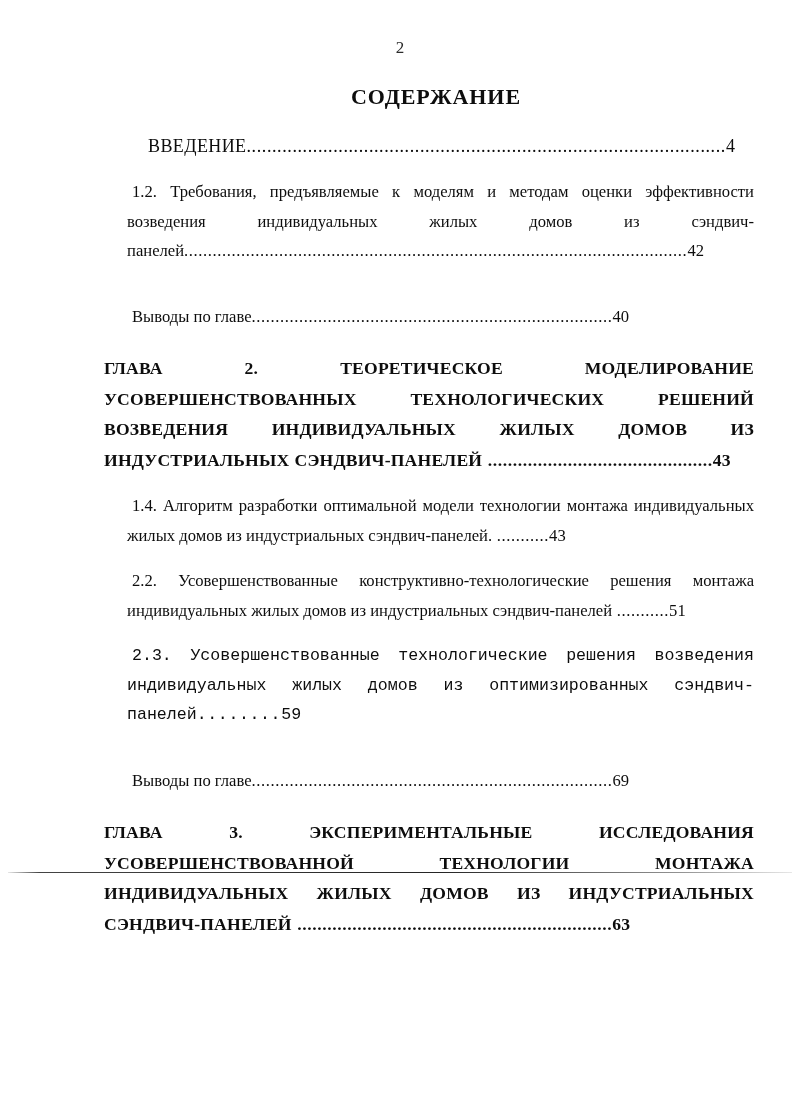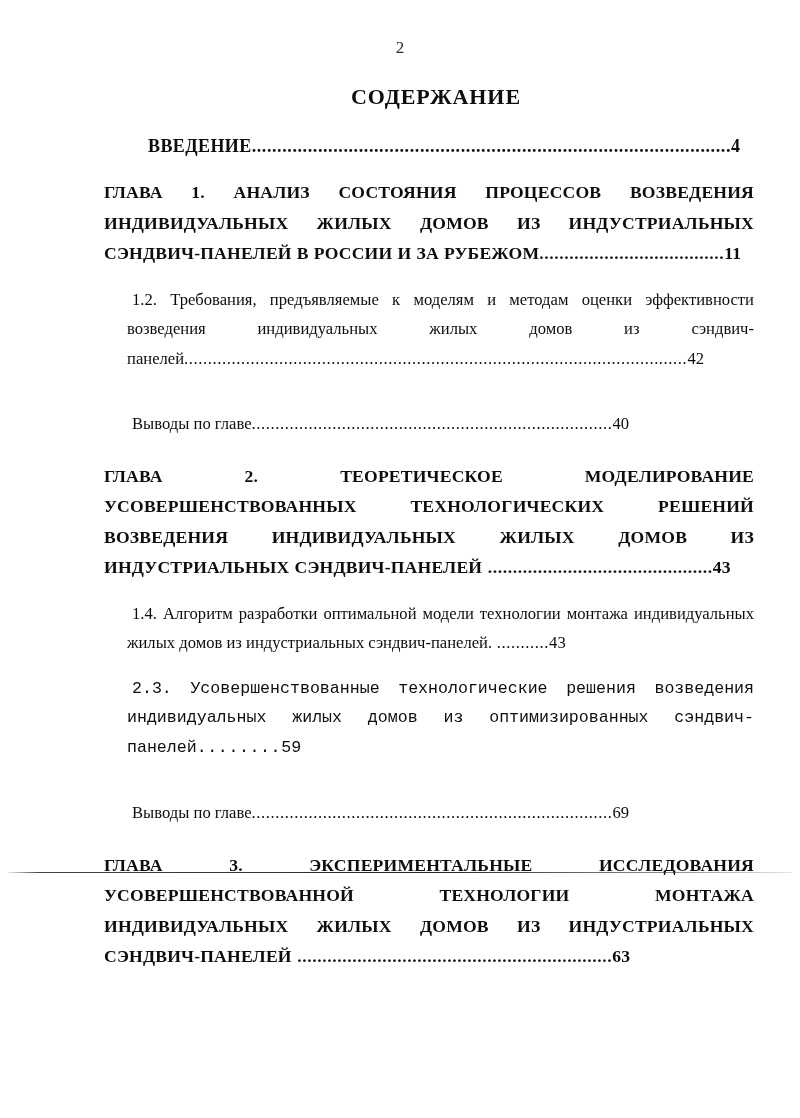--- a/index.html
+++ b/index.html
@@ -51,21 +51,21 @@
 
   
   .entry {
     position: relative;
     margin: 0;
   }
 
   
   .entry-intro {
     font-size: 18px;
-    font-weight: bold;
+    font-weight: normal;
     letter-spacing: 0.4px;
     margin: 0 0 20px 0;
     padding-left: 44px;
   }
 
   
   .entry-chapter {
     font-size: 17.6px;
     font-weight: bold;
     letter-spacing: 0.2px;
@@ -134,42 +134,42 @@
   <div class="folio">2</div>
 
   <div class="toc">
 
     <h1 class="toc-title">СОДЕРЖАНИЕ</h1>
 
     <p class="entry entry-intro">
       <span>ВВЕДЕНИЕ</span><span class="leader"><span class="dots">..............................................................................................</span><span class="pageno">4</span></span>
     </p>
 
-    <p class="entry entry-chapter gap-md">
-      <span>ГЛАВА 1. АНАЛИЗ СОСТОЯНИЯ ПРОЦЕССОВ ВОЗВЕДЕНИЯ ИНДИВИДУАЛЬНЫХ ЖИЛЫХ ДОМОВ ИЗ ИНДУСТРИАЛЬНЫХ СЭНДВИЧ-ПАНЕЛЕЙ В РОССИИ И ЗА РУБЕЖОМ</span><span class="leader"><span class="dots">.....................................</span><span class="pageno">11</span></span>
-    </p>
 
 
     <p class="entry entry-section gap-md">
       <span>1.2. Требования, предъявляемые к моделям и методам оценки эффективности возведения индивидуальных жилых домов из сэндвич-панелей</span><span class="leader"><span class="dots">..........................................................................................................</span><span class="pageno">42</span></span>
     </p>
 
 
     <p class="entry entry-conclusion gap-lg">
       <span>Выводы по главе</span><span class="leader"><span class="dots">............................................................................</span><span class="pageno">40</span></span>
     </p>
 
     <p class="entry entry-chapter gap-md">
       <span>ГЛАВА 2. ТЕОРЕТИЧЕСКОЕ МОДЕЛИРОВАНИЕ УСОВЕРШЕНСТВОВАННЫХ ТЕХНОЛОГИЧЕСКИХ РЕШЕНИЙ ВОЗВЕДЕНИЯ ИНДИВИДУАЛЬНЫХ ЖИЛЫХ ДОМОВ ИЗ ИНДУСТРИАЛЬНЫХ СЭНДВИЧ-ПАНЕЛЕЙ</span><span class="leader"><span class="dots"> .............................................</span><span class="pageno">43</span></span>
     </p>
 
     <p class="entry entry-section gap-md">
       <span>1.4. Алгоритм разработки оптимальной модели технологии монтажа индивидуальных жилых домов из индустриальных сэндвич-панелей.</span><span class="leader"><span class="dots"> ...........</span><span class="pageno">43</span></span>
     </p>
 
+    <p class="entry entry-section gap-md">
+      <span>2.2. Усовершенствованные конструктивно-технологические решения монтажа индивидуальных жилых домов из индустриальных сэндвич-панелей</span><span class="leader"><span class="dots"> ...........</span><span class="pageno">51</span></span>
+    </p>
 
     <p class="entry entry-section gap-sm">
       <span>2.3. Усовершенствованные технологические решения возведения индивидуальных жилых домов из оптимизированных сэндвич-панелей</span><span class="leader"><span class="dots">........</span><span class="pageno">59</span></span>
     </p>
 
     <p class="entry entry-conclusion gap-lg">
       <span>Выводы по главе</span><span class="leader"><span class="dots">............................................................................</span><span class="pageno">69</span></span>
     </p>
 
     <p class="entry entry-chapter">

